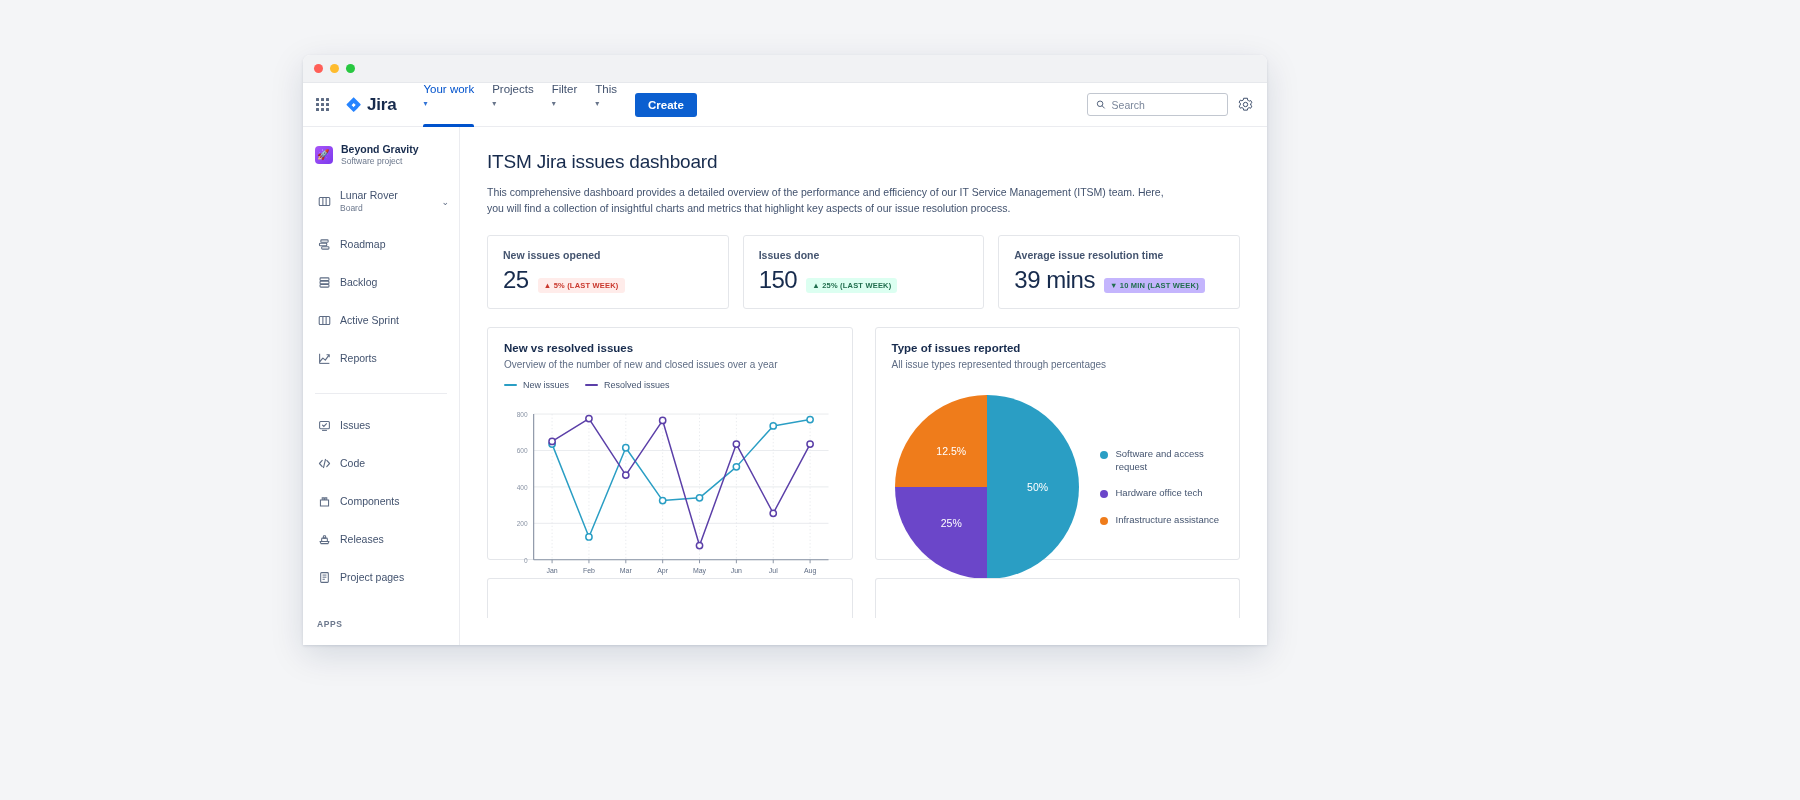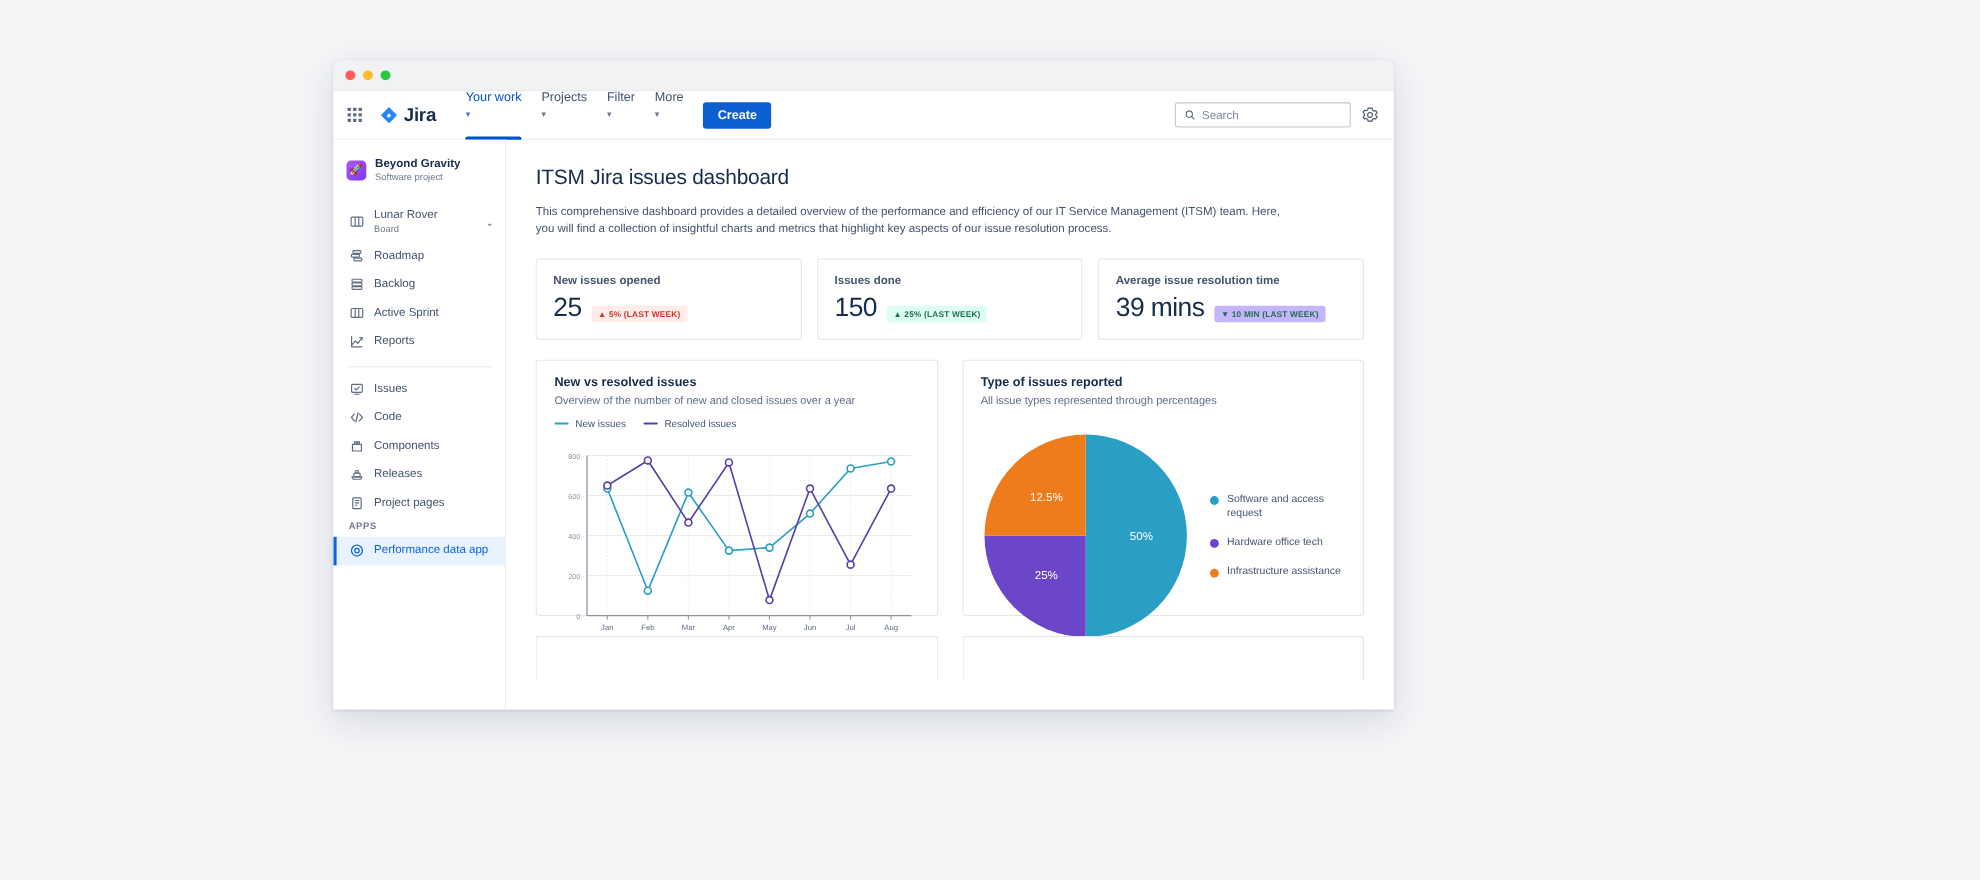--- a/index.html
+++ b/index.html
@@ -99,21 +99,21 @@
     font-family: inherit;
   }
 
   .nav-right {
     margin-left: auto;
     display: flex;
     align-items: center;
     gap: 10px;
   }
   .searchbox {
-    width: 160px;
+    width: 141px;
     height: 23px;
     border: 1px solid #c2c7d0;
     border-radius: 3px;
     display: flex;
     align-items: center;
     gap: 6px;
     padding: 0 8px;
     cursor: text;
     background: #fff;
   }
@@ -153,21 +153,21 @@
     border-radius: 4px;
     background: linear-gradient(135deg,#a855f7,#7c3aed);
     display: flex; align-items: center; justify-content: center;
     flex-shrink: 0;
     font-size: 10px;
     line-height: 1;
   }
   .proj-name { font-size: 10.5px; font-weight: 700; color: #172b4d; line-height: 1.25; }
   .proj-sub { font-size: 8.5px; color: #6b778c; line-height: 1.3; }
 
-  .nav-list { display: flex; flex-direction: column; }
+  .nav-list { display: flex; flex-direction: column; gap: 12px; }
   .side-item {
     display: flex;
     align-items: center;
     gap: 9px;
     padding: 6px 10px 6px 14px;
     cursor: pointer;
     position: relative;
     min-height: 26px;
   }
   .side-icon { width: 14px; height: 14px; flex-shrink: 0; display: flex; align-items: center; justify-content: center; }
@@ -176,21 +176,21 @@
   .chevron-right { margin-left: auto; color: #5e6c84; font-size: 9px; }
 
   .divider { height: 1px; background: #ebecf0; margin: 9px 12px 7px 12px; }
 
   .apps-label {
     font-size: 8.5px;
     font-weight: 700;
     color: #6b778c;
     letter-spacing: .6px;
     padding: 0 14px;
-    margin: 2px 0 5px 0;
+    margin: 16px 0 5px 0;
   }
   .side-item.selected {
     background: #e9f2ff;
     color: #0052cc;
   }
   .side-item.selected .side-label { color: #0c66e4; font-weight: 400; }
   .side-item.selected::before {
     content: "";
     position: absolute;
     left: 0; top: 0; bottom: 0;
@@ -323,21 +323,21 @@
     </span>
     <span class="navitem">
       <span>Projects</span>
       <span class="caret">▾</span>
     </span>
     <span class="navitem">
       <span>Filter</span>
       <span class="caret">▾</span>
     </span>
     <span class="navitem">
-      <span>More</span>
+      <span>This</span>
       <span class="caret">▾</span>
     </span>
 
     <button class="create-btn">Create</button>
 
     <div class="nav-right">
       <div class="searchbox">
         <svg width="11" height="11" viewBox="0 0 16 16">
           <circle cx="6.8" cy="6.8" r="4.6" fill="none" stroke="#42526e" stroke-width="1.5"></circle>
           <line x1="10.3" y1="10.3" x2="14" y2="14" stroke="#42526e" stroke-width="1.5" stroke-linecap="round"></line>

